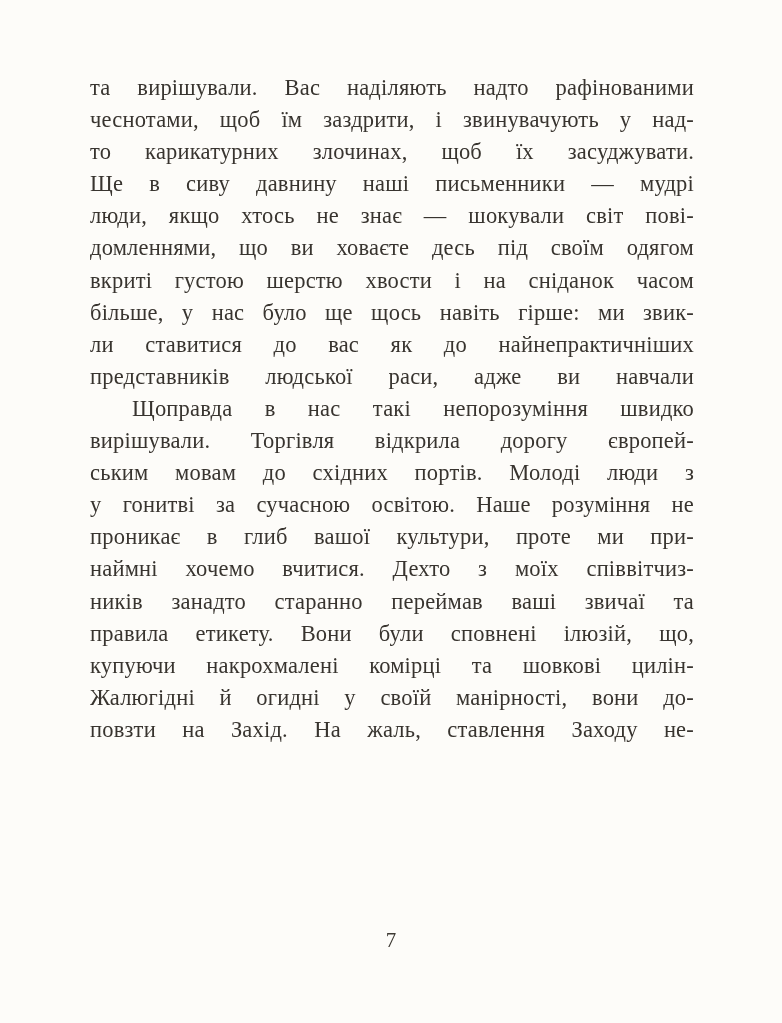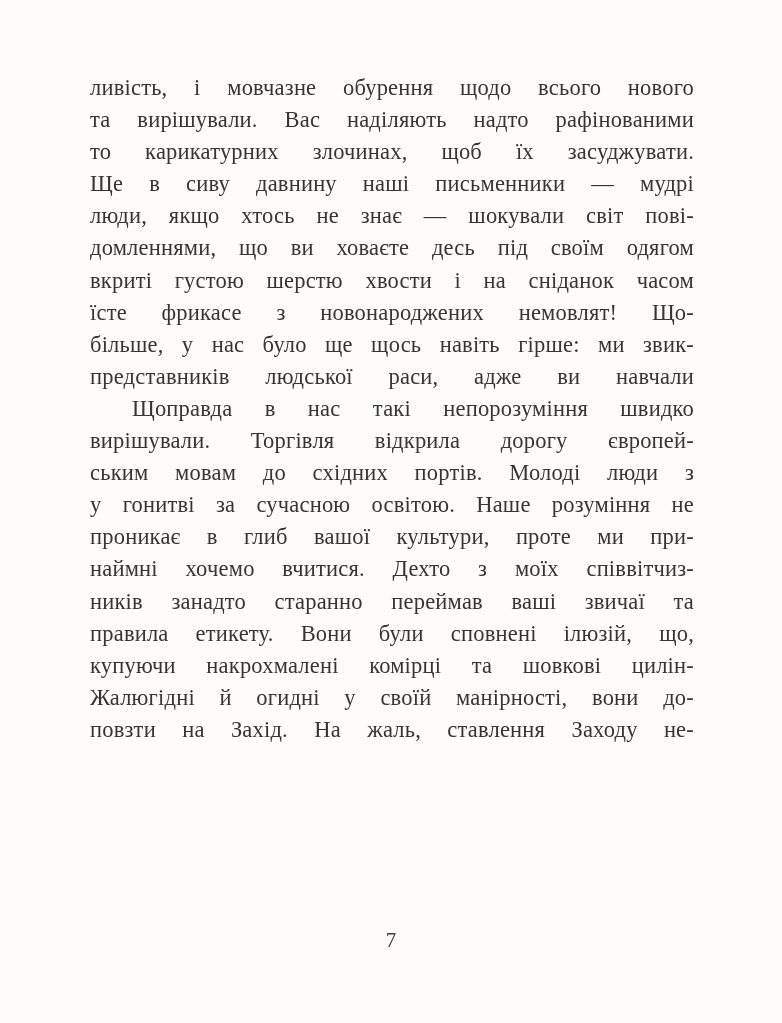--- a/index.html
+++ b/index.html
@@ -44,29 +44,29 @@
     text-align: center;
     font-size: 21px;
     color: #3d3933;
   }
 </style>
 </head>
 <body>
 
 <div class="page">
   <div class="text-block">
-      <div class="line">ливість, і мовчазне обурення щодо всього нового</div>
       <div class="line">та вирішували. Вас наділяють надто рафінованими</div>
+      <div class="line">чеснотами, щоб їм заздрити, і звинувачують у над-</div>
       <div class="line">то карикатурних злочинах, щоб їх засуджувати.</div>
       <div class="line">Ще в сиву давнину наші письменники — мудрі</div>
       <div class="line">люди, якщо хтось не знає — шокували світ пові-</div>
       <div class="line">домленнями, що ви ховаєте десь під своїм одягом</div>
       <div class="line">вкриті густою шерстю хвости і на сніданок часом</div>
-      <div class="line">їсте фрикасе з новонароджених немовлят! Що-</div>
       <div class="line">більше, у нас було ще щось навіть гірше: ми звик-</div>
+      <div class="line">ли ставитися до вас як до найнепрактичніших</div>
       <div class="line">представників людської раси, адже ви навчали</div>
       <div class="line indent">Щоправда в нас такі непорозуміння швидко</div>
       <div class="line">вирішували. Торгівля відкрила дорогу європей-</div>
       <div class="line">ським мовам до східних портів. Молоді люди з</div>
       <div class="line">у гонитві за сучасною освітою. Наше розуміння не</div>
       <div class="line">проникає в глиб вашої культури, проте ми при-</div>
       <div class="line">наймні хочемо вчитися. Дехто з моїх співвітчиз-</div>
       <div class="line">ників занадто старанно переймав ваші звичаї та</div>
       <div class="line">правила етикету. Вони були сповнені ілюзій, що,</div>
       <div class="line">купуючи накрохмалені комірці та шовкові цилін-</div>

